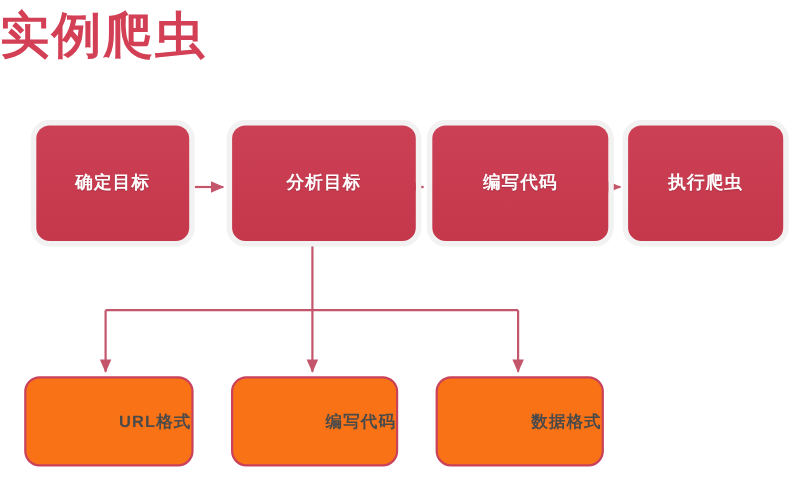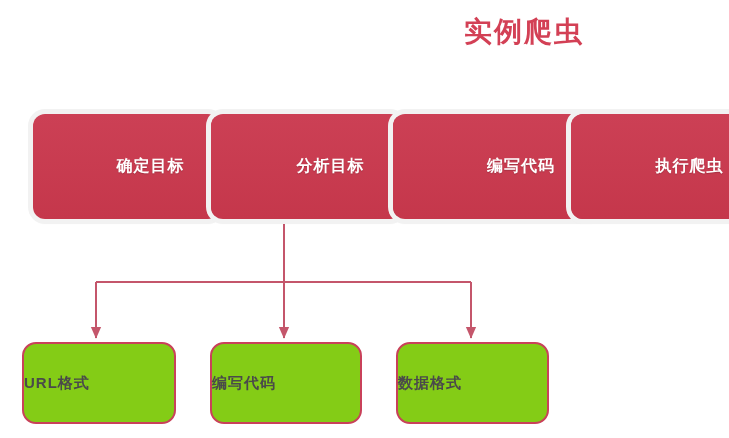--- a/index.html
+++ b/index.html
@@ -19,22 +19,22 @@
     height: 438px;
     background: #ffffff;
   }
 
   
   .diagram-title {
     position: absolute;
     left: 0;
     top: 8px;
     width: 584px;
-    text-align: right;
-    font-size: 28px;
+    text-align: left;
+    font-size: 45px;
     font-weight: bold;
     color: #d34055;
     letter-spacing: 2px;
     line-height: 48px;
     text-shadow: 0 1px 0 rgba(255,255,255,0.6);
   }
 
   
   #connectors {
     position: absolute;
@@ -48,40 +48,39 @@
   
   .proc-box {
     position: absolute;
     background: #c93a4e;
     background: linear-gradient(180deg, #cc4055 0%, #c5374b 100%);
     border-radius: 12px;
     box-shadow: 0 0 0 5px #f2f2f2, 0 2px 4px rgba(0,0,0,0.12);
     display: flex;
     align-items: center;
     justify-content: center;
-    padding-left: 48px;
   }
   .proc-label {
     color: #ffffff;
     font-size: 16px;
     font-weight: bold;
     letter-spacing: 1px;
     text-shadow: 0 1px 1px rgba(0,0,0,0.18);
     white-space: nowrap;
   }
 
   
   .detail-box {
     position: absolute;
-    background: #84cc16;
+    background: #f97316;
     border: 2px solid #c9415a;
     border-radius: 14px;
     display: flex;
     align-items: center;
-    justify-content: flex-start;
+    justify-content: flex-end;
   }
   .detail-label {
     color: #4a4a4a;
     font-size: 15px;
     font-weight: bold;
     letter-spacing: 1px;
     white-space: nowrap;
   }
 </style>
 </head>
@@ -124,21 +123,21 @@
     </g>
     <g>
       <line x1="471" y1="282" x2="471" y2="338" stroke="#c4566b" stroke-width="2" marker-end="url(#ah)"></line>
     </g>
   </svg>
 
   <div class="proc-box" style="left:33px;  top:114px; width:139px; height:105px;">
     <span class="proc-label">确定目标</span>
   </div>
 
-  <div class="proc-box" style="left:211px; top:114px; width:143px; height:105px;text-align:right;">
+  <div class="proc-box" style="left:211px; top:114px; width:167px; height:105px;text-align:right;">
     <span class="proc-label">分析目标</span>
   </div>
 
   <div class="proc-box" style="left:393px; top:114px; width:160px; height:105px;">
     <span class="proc-label">编写代码</span>
   </div>
 
   <div class="proc-box" style="left:571px; top:114px; width:141px; height:105px;">
     <span class="proc-label">执行爬虫</span>
   </div>

